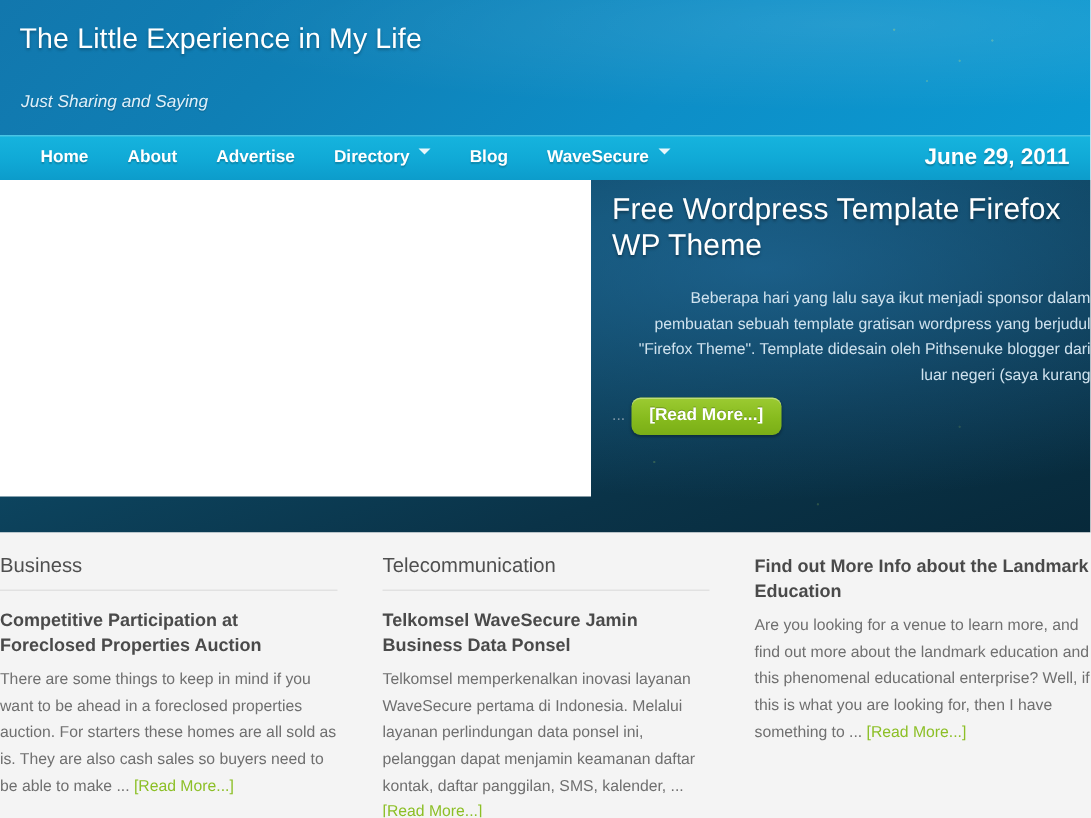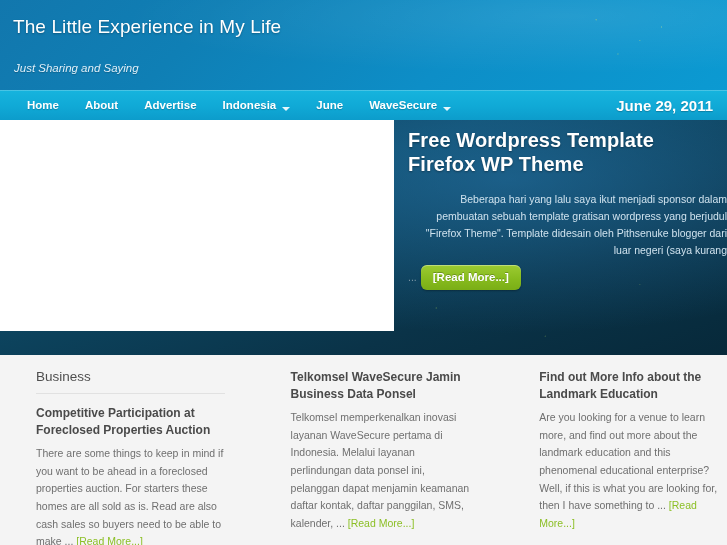--- a/index.html
+++ b/index.html
@@ -45,21 +45,21 @@
   
   .main-nav {
     position:relative;
     height:30px;
     background:linear-gradient(180deg,#16b4de 0%, #10a9d6 55%, #0c9ccb 100%);
     display:flex; align-items:center;
     box-shadow:inset 0 1px 0 rgba(255,255,255,0.22);
   }
   .nav-list { display:flex; align-items:center; list-style:none; padding-left:14px; }
   .nav-item {
-    display:flex; align-items:flex-end;
+    display:flex; align-items:flex-start;
     color:#ffffff; font-size:11.5px; font-weight:bold;
     padding:0 13px; white-space:nowrap; cursor:pointer;
     text-shadow:0 1px 1px rgba(0,0,0,0.20);
   }
   .caret {
     display:inline-block; margin-left:6px;
     width:0; height:0;
     border-left:4px solid transparent;
     border-right:4px solid transparent;
     border-top:4px solid #ffffff;
@@ -93,21 +93,21 @@
   .featured-thumb {
     position:absolute; left:0; top:0;
     width:394px; height:211px;
     background:#ffffff;
   }
   .featured-body {
     position:absolute; left:408px; top:8px; right:0;
     width:319px;
   }
   .featured-title {
-    font-size:20px; font-weight:bold; color:#ffffff;
+    font-size:20px; font-weight:normal; color:#ffffff;
     line-height:1.22; letter-spacing:0.1px;
     text-shadow:0 1px 2px rgba(0,0,0,0.35);
   }
   .featured-excerpt {
     margin-top:14px;
     font-size:10.5px; color:#cfe2ee; line-height:1.62;text-align:right;
   }
   .featured-more-row {
     margin-top:6px; display:flex; align-items:center; gap:4px;
   }
@@ -128,21 +128,20 @@
     height:190px;
     background:#f4f4f4;
     display:flex;
     padding:14px 0 0 0;
     overflow:hidden;
   }
   .col {
     width:247px;
     padding:0 22px 0 0;
     position:relative;
-    margin-left:36px;
   }
   .col + .col { padding-left:8px; }
   .col-1 { width:247px; padding-left:0; }
   .col-2 { width:248px; padding-left:6px; }
   .col-3 { width:232px; padding-left:6px; padding-right:0; }
 
   .col-heading {
     font-size:13.5px; color:#4f4f4f; font-weight:normal;
     padding-bottom:9px;
     border-bottom:1px solid #e1e1e1;
@@ -173,25 +172,25 @@
     <li class="nav-item">
       <span>Home</span>
     </li>
     <li class="nav-item">
       <span>About</span>
     </li>
     <li class="nav-item">
       <span>Advertise</span>
     </li>
     <li class="nav-item">
-      <span>Indonesia</span>
+      <span>Directory</span>
       <span class="caret"></span>
     </li>
     <li class="nav-item">
-      <span>June</span>
+      <span>Blog</span>
     </li>
     <li class="nav-item">
       <span>WaveSecure</span>
       <span class="caret"></span>
     </li>
   </ul>
   <div class="nav-date">June 29, 2011</div>
 </nav>
 
 <section class="featured">
@@ -205,28 +204,29 @@
     </div>
   </div>
 </section>
 
 <section class="columns">
 
   <div class="col col-1">
     <h3 class="col-heading">Business</h3>
     <div class="post-block">
       <div class="post-title">Competitive Participation at Foreclosed Properties Auction</div>
-      <div class="post-excerpt"><span>There are some things to keep in mind if you want to be ahead in a foreclosed properties auction. For starters these homes are all sold as is. Read are also cash sales so buyers need to be able to make ...</span> <span class="read-more-link">[Read More...]</span></div>
+      <div class="post-excerpt"><span>There are some things to keep in mind if you want to be ahead in a foreclosed properties auction. For starters these homes are all sold as is. They are also cash sales so buyers need to be able to make ...</span> <span class="read-more-link">[Read More...]</span></div>
     </div>
     <div class="post-block">
       <div class="post-title">Success With Women and Availability of Suitable Language Translation Services: Do They Have Any Correlation?</div>
     </div>
   </div>
 
   <div class="col col-2">
+    <h3 class="col-heading">Telecommunication</h3>
     <div class="post-block">
       <div class="post-title">Telkomsel WaveSecure Jamin Business Data Ponsel</div>
       <div class="post-excerpt"><span>Telkomsel memperkenalkan inovasi layanan WaveSecure pertama di Indonesia. Melalui layanan perlindungan data ponsel ini, pelanggan dapat menjamin keamanan daftar kontak, daftar panggilan, SMS, kalender, ...</span> <span class="read-more-link">[Read More...]</span></div>
     </div>
 
   </div>
 
   <div class="col col-3">
     <div class="post-block">
       <div class="post-title">Find out More Info about the Landmark Education</div>

